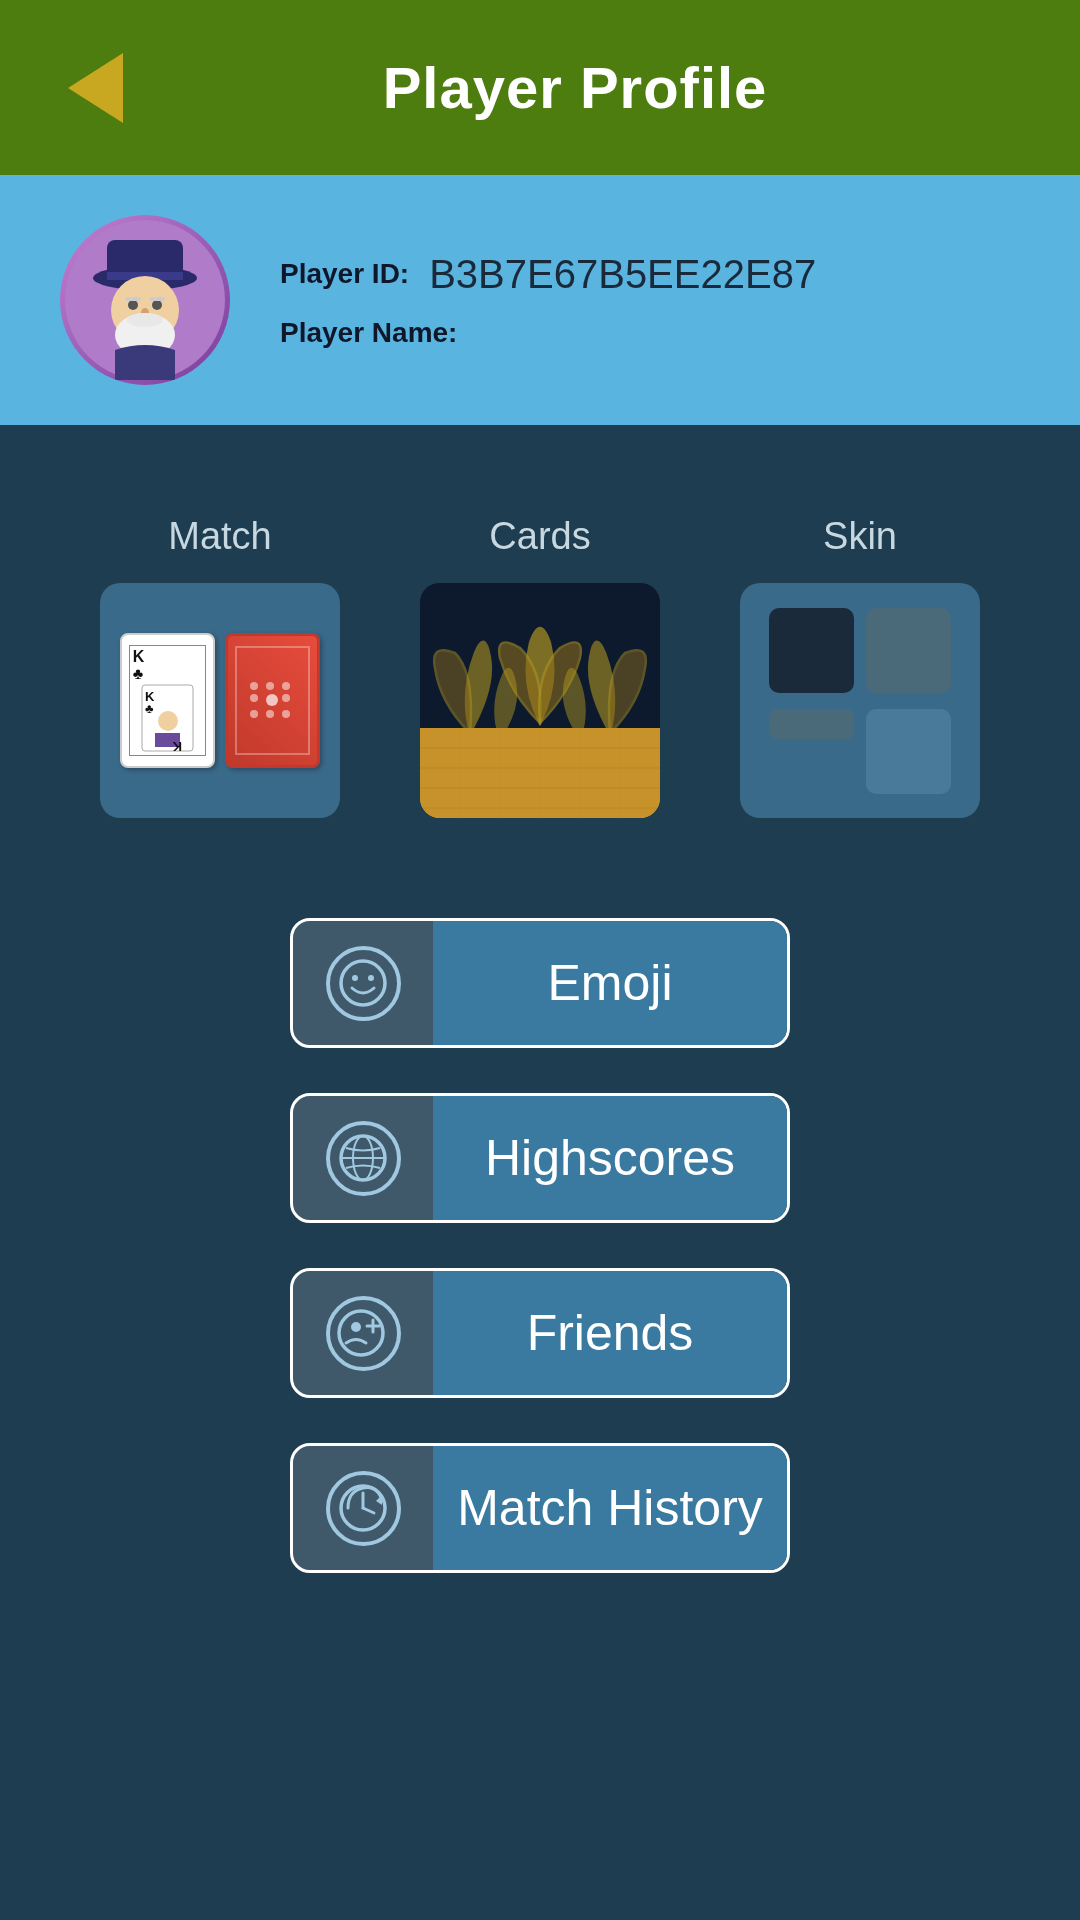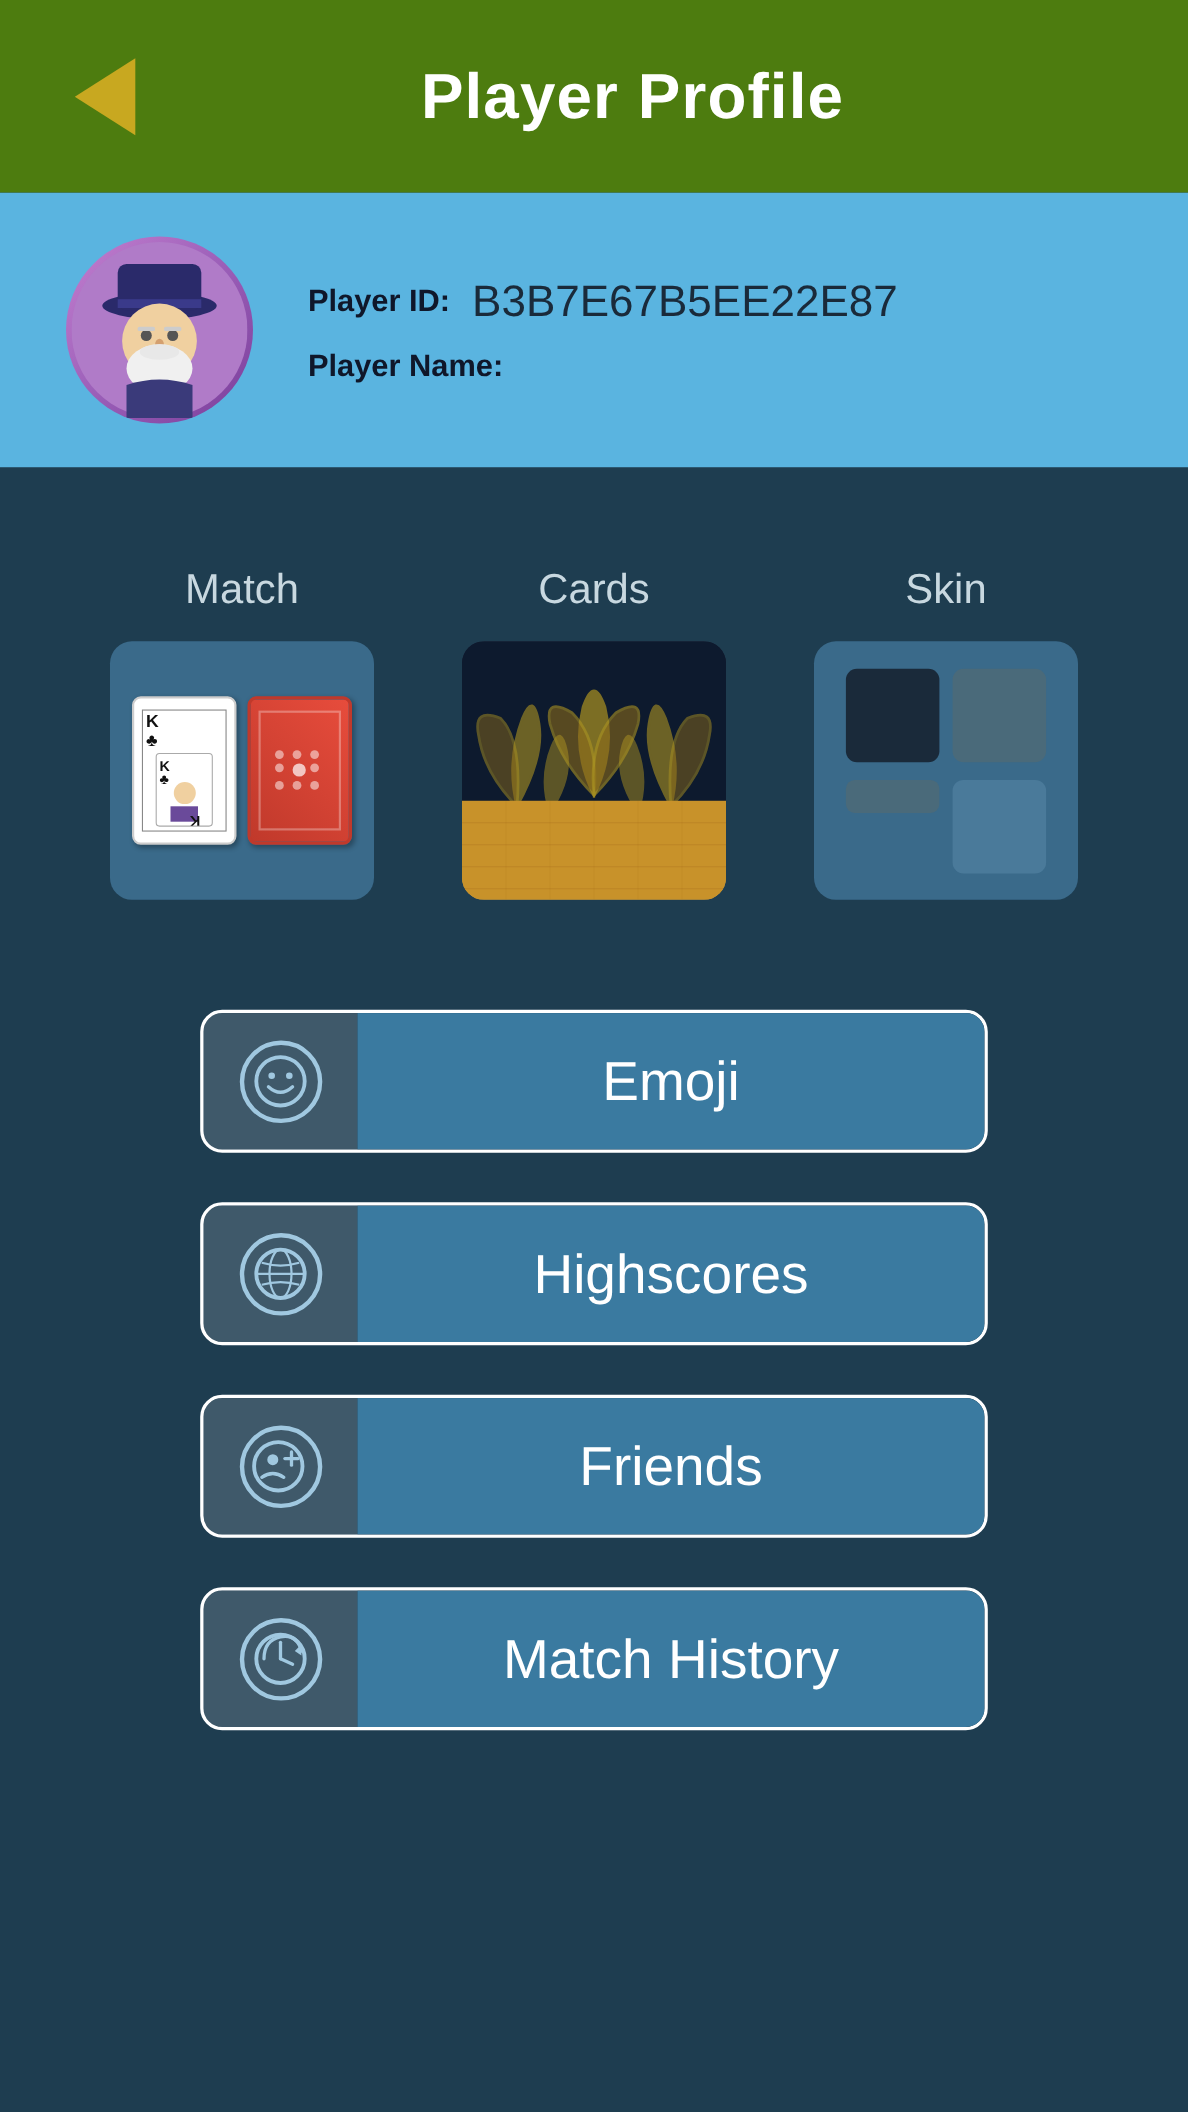--- a/index.html
+++ b/index.html
@@ -240,21 +240,21 @@
 
     
     .action-buttons {
       display: flex;
       flex-direction: column;
       gap: 45px;
       align-items: center;
     }
 
     .action-btn {
-      width: 716px;
+      width: 500px;
       height: 130px;
       border-radius: 20px;
       border: 3px solid #ffffff;
       background: transparent;
       display: flex;
       overflow: hidden;
       cursor: pointer;
       position: relative;
     }
 

